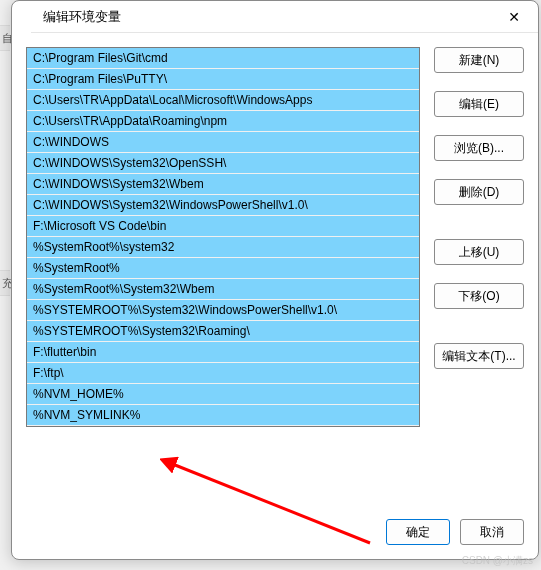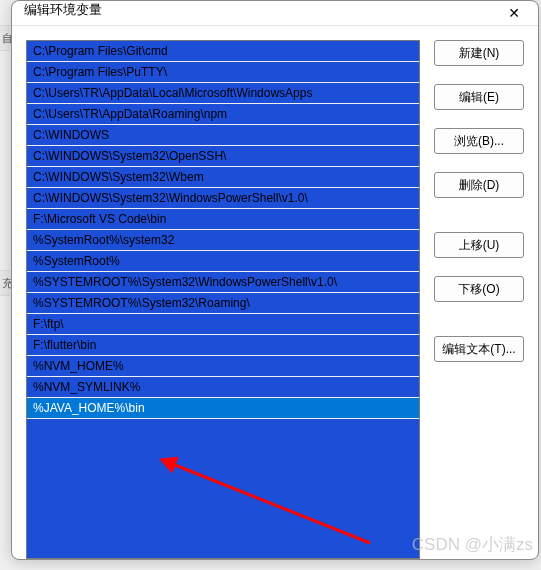--- a/index.html
+++ b/index.html
@@ -37,23 +37,24 @@
       background: #ffffff;
       border: 1px solid #8a8a8a;
       border-radius: 8px;
       box-shadow: 0 2px 15px rgba(0,0,0,0.2);
       display: flex;
       flex-direction: column;
     }
     .titlebar {
       height: 32px;
       display: flex;
-      align-items: flex-start;
+      align-items: center;
       padding: 0 8px 0 12px;
       border-bottom: 1px solid #e5e5e5;
+      margin-left: 19px;
     }
     .titlebar-text {
       flex: 1;
       font-size: 13px;
       color: #000;
     }
     .close-btn {
       width: 32px;
       height: 24px;
       display: flex;
@@ -65,22 +66,22 @@
     }
     .body {
       flex: 1;
       display: flex;
       padding: 14px 14px 0 14px;
       gap: 14px;
     }
     .list-container {
       flex: 1;
       border: 1px solid #7a7a7a;
-      background: #1d4ed8;
-      height: 519px;
+      background: #7dd3fc;
+      height: 380px;
       overflow: hidden;
       position: relative;
     }
     .list-inner {
       height: 100%;
       overflow-y: auto;
     }
     .row {
       height: 21px;
       line-height: 21px;
@@ -139,22 +140,22 @@
       border-color: #0078d7;
     }
     .arrow {
       position: absolute;
       pointer-events: none;
       z-index: 100;
     }
     .watermark {
       position: absolute;
       right: 8px;
-      bottom: 14px;
-      font-size: 17px;
+      bottom: 2px;
+      font-size: 10px;
       color: #bfbfbf;
       opacity: 0.7;
       z-index: 200;
     }
     
     .list-inner::-webkit-scrollbar { width: 14px; }
     .list-inner::-webkit-scrollbar-track { background: #f0f0f0; }
     .list-inner::-webkit-scrollbar-thumb { background: #c2c2c2; border: 3px solid #f0f0f0; border-radius: 7px; }
   </style>
 </head>
@@ -176,24 +177,25 @@
           <div class="row">C:\Program Files\PuTTY\</div>
           <div class="row">C:\Users\TR\AppData\Local\Microsoft\WindowsApps</div>
           <div class="row">C:\Users\TR\AppData\Roaming\npm</div>
           <div class="row">C:\WINDOWS</div>
           <div class="row">C:\WINDOWS\System32\OpenSSH\</div>
           <div class="row">C:\WINDOWS\System32\Wbem</div>
           <div class="row">C:\WINDOWS\System32\WindowsPowerShell\v1.0\</div>
           <div class="row">F:\Microsoft VS Code\bin</div>
           <div class="row">%SystemRoot%\system32</div>
           <div class="row">%SystemRoot%</div>
+          <div class="row">%SystemRoot%\System32\Wbem</div>
           <div class="row">%SYSTEMROOT%\System32\WindowsPowerShell\v1.0\</div>
           <div class="row">%SYSTEMROOT%\System32\Roaming\</div>
+          <div class="row">F:\flutter\bin</div>
           <div class="row">F:\ftp\</div>
-          <div class="row">F:\flutter\bin</div>
           <div class="row">%NVM_HOME%</div>
           <div class="row">%NVM_SYMLINK%</div>
           <div class="row selected">%JAVA_HOME%\bin</div>
         </div>
     </div>
     <div class="side-buttons">
       <div class="btn">新建(N)</div>
       <div class="spacer-sm"></div>
       <div class="btn">编辑(E)</div>
       <div class="spacer-sm"></div>

